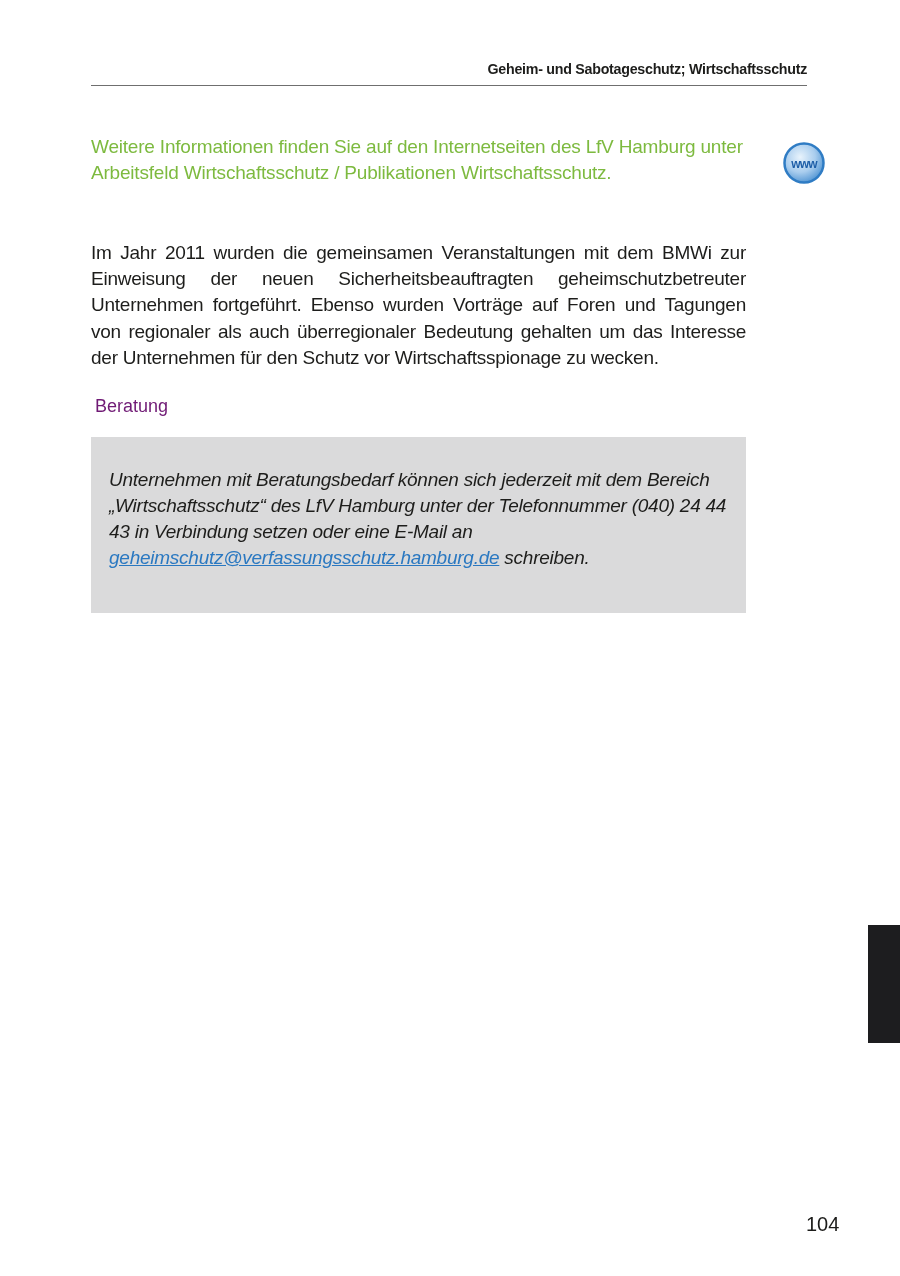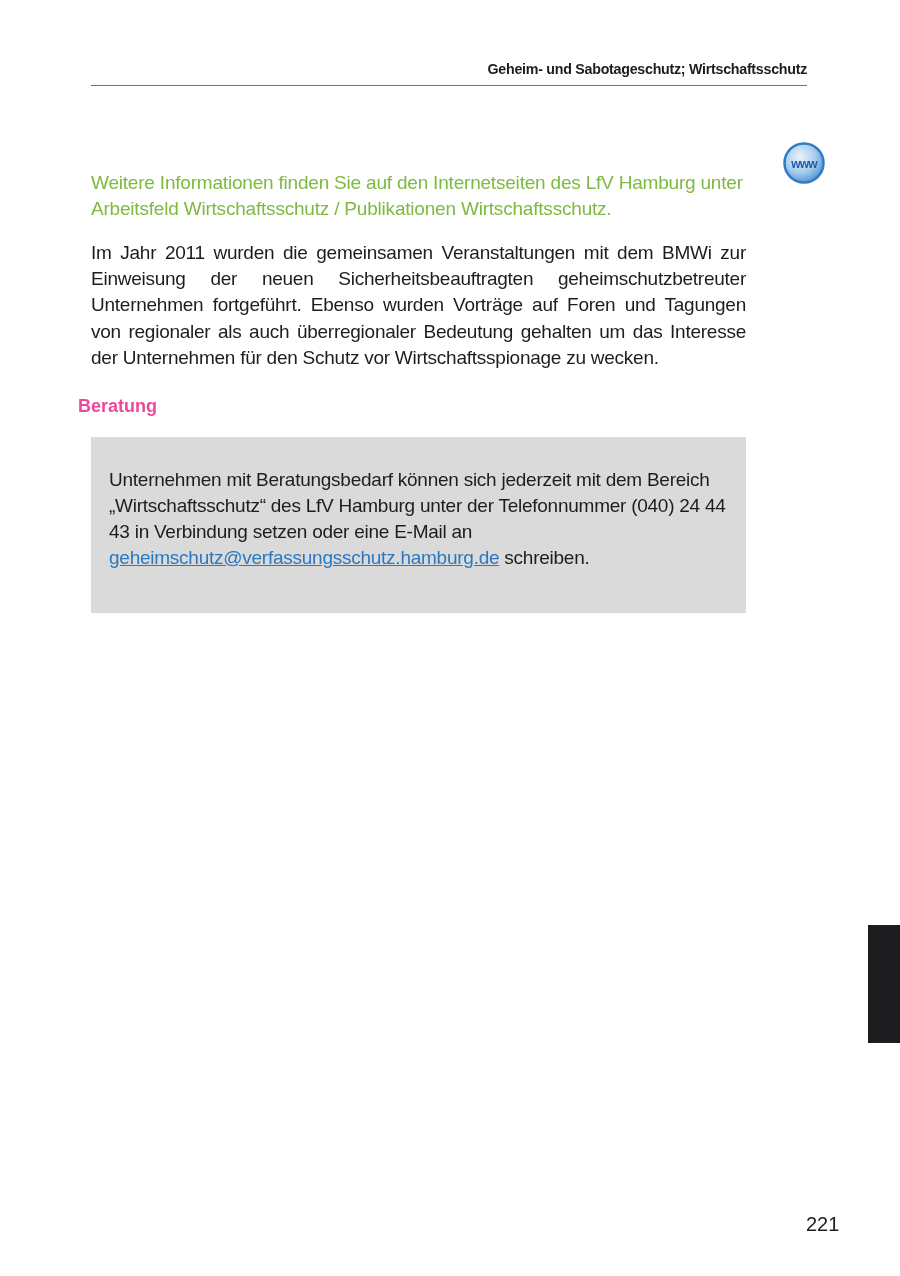--- a/index.html
+++ b/index.html
@@ -16,34 +16,35 @@
   }
   .head-rule {
     position: absolute; left: 91px; top: 85px; width: 716px; height: 1px;
     background: #6f6f6f;
   }
   .www-icon {
     position: absolute; left: 783px; top: 142px; width: 42px; height: 42px;
   }
   .green-note {
     position: absolute; left: 91px; top: 134px; width: 660px;
-    color: #7dba3f; font-size: 19px; line-height: 26px; letter-spacing: -0.2px; margin-top: 36px;
+    color: #7dba3f; font-size: 19px; line-height: 26px; letter-spacing: -0.2px;
   }
   .body-para {
     position: absolute; left: 91px; top: 211px; width: 655px;
     font-size: 19px; line-height: 26.2px; text-align: justify;
     letter-spacing: -0.25px; color: #1d1d1b; margin-top: 29px;
   }
   .subheading {
-    position: absolute; left: 78px; top: 396px;
-    font-weight: bold; font-size: 18px; color: #ec4899;
+    position: absolute; left: 95px; top: 396px;
+    font-weight: normal; font-size: 18px; color: #701a75;
   }
   .info-box {
     position: absolute; left: 91px; top: 437px; width: 655px; height: 176px;
     background: #dadadb;
+    font-style: italic;
   }
   .info-text {
     position: absolute; left: 18px; top: 30px; width: 620px;
     font-size: 19px; line-height: 26px; letter-spacing: -0.25px; color: #1d1d1b;
   }
   .info-text a { color: #2a78c1; text-decoration: underline; }
   .thumb-tab {
     position: absolute; left: 868px; top: 925px; width: 32px; height: 118px;
     background: #1d1d1f;
   }
@@ -76,13 +77,13 @@
 <div class="body-para">Im Jahr 2011 wurden die gemeinsamen Veranstaltungen mit dem BMWi zur Einweisung der neuen Sicherheitsbeauftragten geheimschutzbetreuter Unternehmen fortgeführt. Ebenso wurden Vorträge auf Foren und Tagungen von regionaler als auch überregionaler Bedeutung gehalten um das Interesse der Unternehmen für den Schutz vor Wirtschaftsspionage zu wecken.</div>
 
 <div class="subheading">Beratung</div>
 
 <div class="info-box">
   <div class="info-text"><span>Unternehmen mit Beratungsbedarf können sich jederzeit mit dem Bereich „Wirtschaftsschutz“ des LfV Hamburg unter der Telefonnummer (040) 24 44 43 in Verbindung setzen oder eine E-Mail an </span><a title="geheimschutz@verfassungsschutz.hamburg.de">geheimschutz@verfassungsschutz.hamburg.de</a><span> schreiben.</span></div>
 </div>
 
 <div class="thumb-tab"></div>
 
-<div class="page-number">221</div>
+<div class="page-number">104</div>
 
 </body></html>

